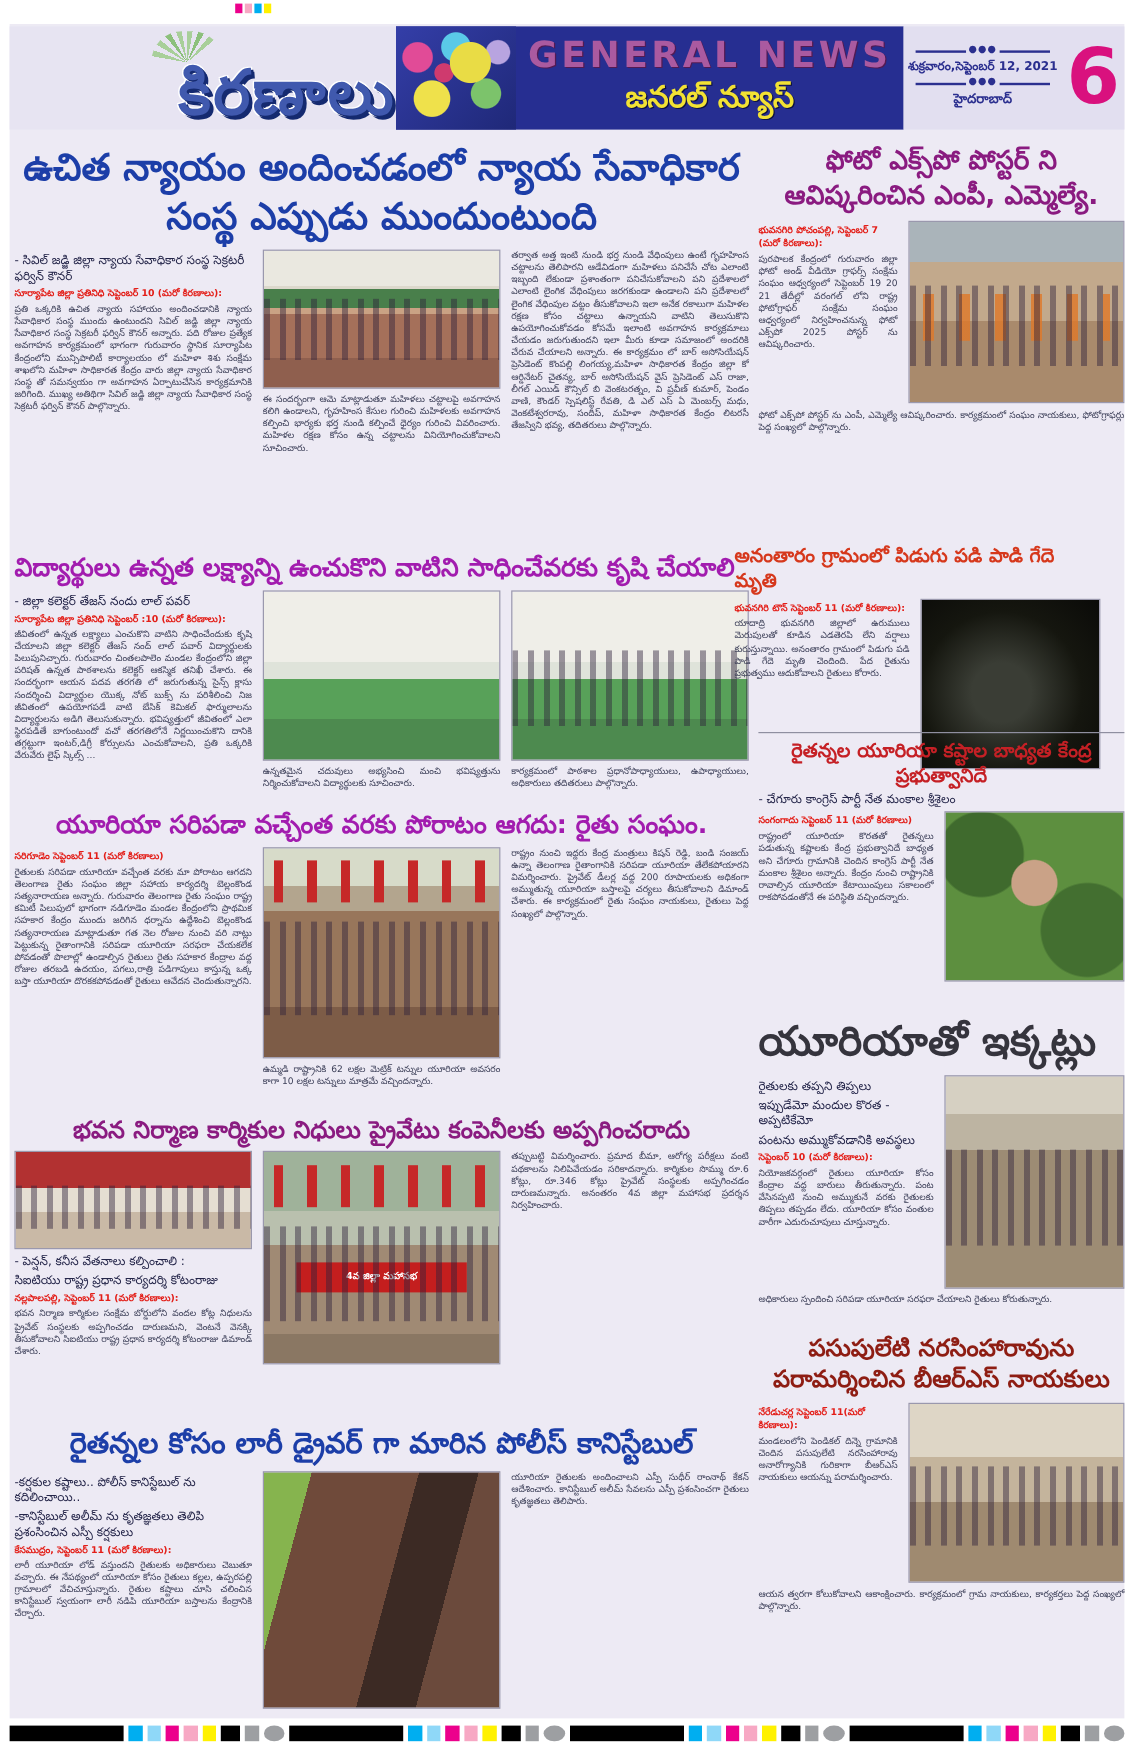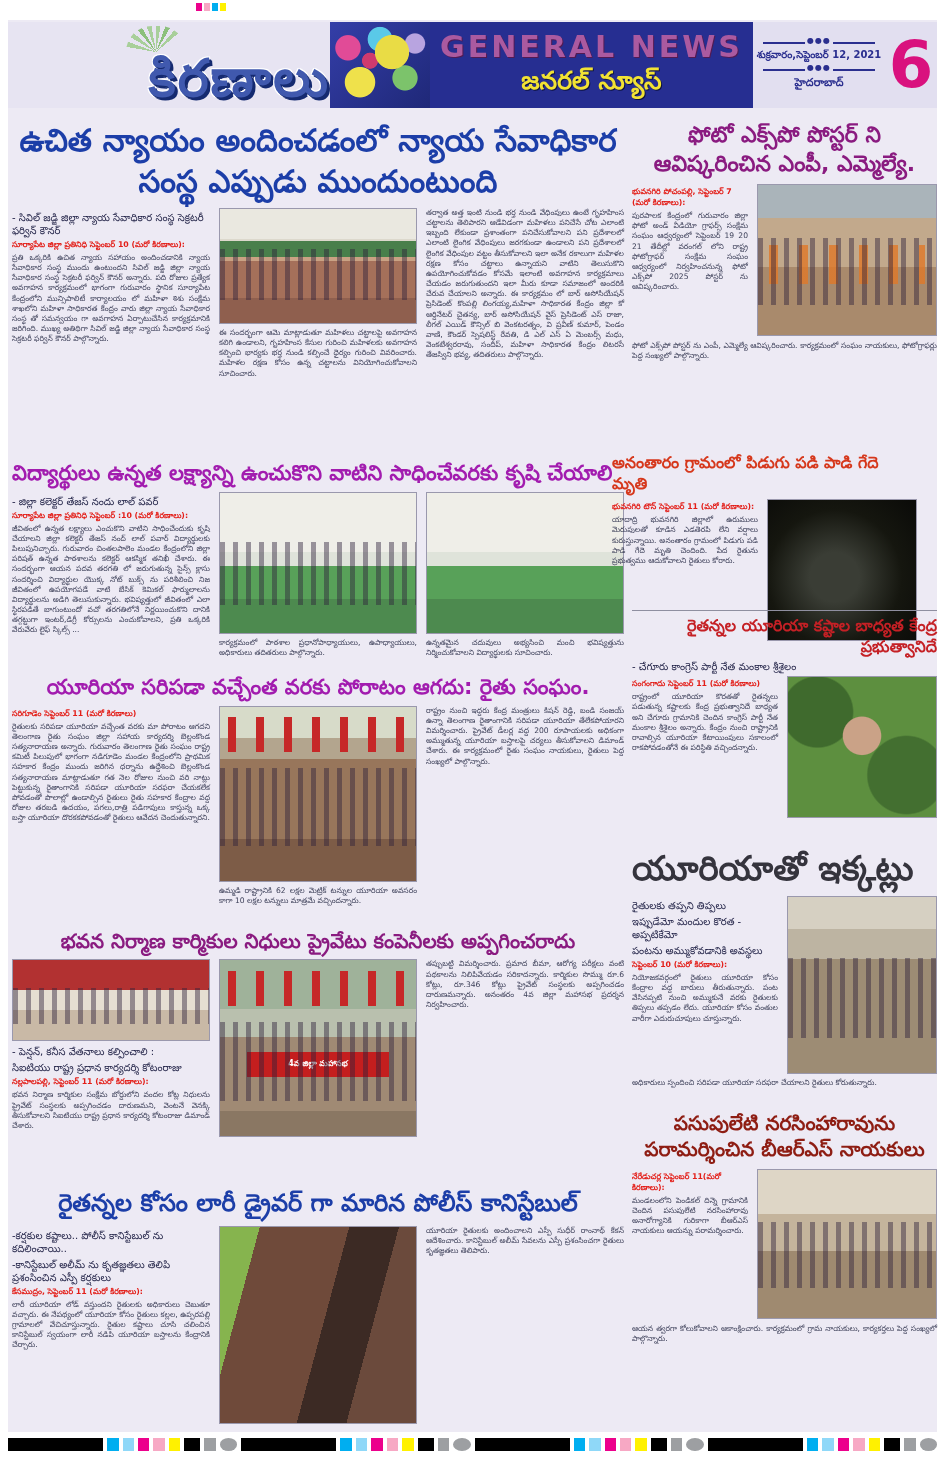--- a/index.html
+++ b/index.html
@@ -157,26 +157,26 @@
 
   <div class="article" style="left:4px; top:440px; width:612px; height:208px;">
     <div class="hl hl-mag" style="font-size:21px; text-align:left;">విద్యార్థులు ఉన్నత లక్ష్యాన్ని ఉంచుకొని వాటిని సాధించేవరకు కృషి చేయాలి</div>
     <div class="cols" style="margin-top:4px;">
       <div class="col">
         <div class="byline">- జిల్లా కలెక్టర్ తేజస్ నందు లాల్ పవర్</div>
         <div class="dateline">సూర్యాపేట జిల్లా ప్రతినిధి సెప్టెంబర్ :10 (మరో కిరణాలు):</div>
         <div class="body">జీవితంలో ఉన్నత లక్ష్యాలు ఎంచుకొని వాటిని సాధించేందుకు కృషి చేయాలని జిల్లా కలెక్టర్ తేజస్ నంద్ లాల్ పవార్ విద్యార్థులకు పిలుపునిచ్చారు. గురువారం చింతలపాలెం మండల కేంద్రంలోని జిల్లా పరిషత్ ఉన్నత పాఠశాలను కలెక్టర్ ఆకస్మిక తనిఖీ చేశారు. ఈ సందర్భంగా ఆయన పదవ తరగతి లో జరుగుతున్న సైన్స్ క్లాసు సందర్శించి విద్యార్థుల యొక్క నోట్ బుక్స్ ను పరిశీలించి నిజ జీవితంలో ఉపయోగపడే వాటి బేసిక్ కెమికల్ ఫార్ములాలను విద్యార్థులను అడిగి తెలుసుకున్నారు. భవిష్యత్తులో జీవితంలో ఎలా స్థిరపడితే బాగుంటుందో వచో తరగతిలోనే నిర్ణయించుకొని దానికి తగ్గట్టుగా ఇంటర్,డిగ్రీ కోర్సులను ఎంచుకోవాలని, ప్రతి ఒక్కరికి వేరువేరు లైఫ్ స్కిల్స్ ...</div>
       </div>
       <div class="col">
+        <div class="ph ph-class" style="width:100%; height:142px; margin-bottom:4px;"></div>
+        <div class="body">ఉన్నతమైన చదువులు అభ్యసించి మంచి భవిష్యత్తును నిర్మించుకోవాలని విద్యార్థులకు సూచించారు.</div>
+      </div>
+      <div class="col">
         <div class="ph ph-class crowd" style="width:100%; height:142px; margin-bottom:4px;"></div>
         <div class="body">కార్యక్రమంలో పాఠశాల ప్రధానోపాధ్యాయులు, ఉపాధ్యాయులు, అధికారులు తదితరులు పాల్గొన్నారు.</div>
-      </div>
-      <div class="col">
-        <div class="ph ph-class" style="width:100%; height:142px; margin-bottom:4px;"></div>
-        <div class="body">ఉన్నతమైన చదువులు అభ్యసించి మంచి భవిష్యత్తును నిర్మించుకోవాలని విద్యార్థులకు సూచించారు.</div>
       </div>
     </div>
   </div>
 
   <div class="article" style="left:4px; top:654px; width:612px; height:250px;">
     <div class="hl hl-mag" style="font-size:21px;">యూరియా సరిపడా వచ్చేంత వరకు పోరాటం ఆగదు: రైతు సంఘం.</div>
     <div class="cols" style="margin-top:4px;">
       <div class="col">
         <div class="dateline">సరిగూడెం సెప్టెంబర్ 11 (మరో కిరణాలు)</div>
         <div class="body">రైతులకు సరిపడా యూరియా వచ్చేంత వరకు మా పోరాటం ఆగదని తెలంగాణ రైతు సంఘం జిల్లా సహాయ కార్యదర్శి బెల్లంకొండ సత్యనారాయణ అన్నారు. గురువారం తెలంగాణ రైతు సంఘం రాష్ట్ర కమిటీ పిలుపులో భాగంగా నడిగూడెం మండల కేంద్రంలోని ప్రాథమిక సహకార కేంద్రం ముందు జరిగిన ధర్నాను ఉద్దేశించి బెల్లంకొండ సత్యనారాయణ మాట్లాడుతూ గత నెల రోజుల నుంచి వరి నాట్లు పెట్టుకున్న రైతాంగానికి సరిపడా యూరియా సరఫరా చేయకలేక పోవడంతో పొలాల్లో ఉండాల్సిన రైతులు రైతు సహకార కేంద్రాల వద్ద రోజుల తరబడి ఉదయం, పగలు,రాత్రి పడిగాపులు కాస్తున్న ఒక్క బస్తా యూరియా దొరకకపోవడంతో రైతులు ఆవేదన చెందుతున్నారని.</div>
@@ -251,21 +251,21 @@
         <div class="dateline">భువనగిరి టౌన్ సెప్టెంబర్ 11 (మరో కిరణాలు):</div>
         <div class="body">యాదాద్రి భువనగిరి జిల్లాలో ఉరుములు మెరుపులతో కూడిన ఎడతెరపి లేని వర్షాలు కురుస్తున్నాయి. అనంతారం గ్రామంలో పిడుగు పడి పాడి గేదె మృతి చెందింది. పేద రైతును ప్రభుత్వము ఆదుకోవాలని రైతులు కోరారు.</div>
       </div>
       <div class="col">
         <div class="ph ph-r2" style="width:100%; height:142px;"></div>
       </div>
     </div>
   </div>
 
   <div class="article rule-top" style="left:624px; top:590px; width:305px; height:232px;">
-    <div class="hl hl-red" style="font-size:16px; color:#c52025; text-align:right;">రైతన్నల యూరియా కష్టాల బాధ్యత కేంద్ర ప్రభుత్వానిదే</div>
+    <div class="hl hl-red" style="font-size:16px; color:#c52025; text-align:center;">రైతన్నల యూరియా కష్టాల బాధ్యత కేంద్ర ప్రభుత్వానిదే</div>
     <div class="byline">- చేగూరు కాంగ్రెస్ పార్టీ నేత మంకాల శ్రీశైలం</div>
     <div class="cols" style="margin-top:3px;">
       <div class="col" style="flex:0 0 146px;">
         <div class="dateline">సంగంగాదు సెప్టెంబర్ 11 (మరో కిరణాలు)</div>
         <div class="body">రాష్ట్రంలో యూరియా కొరతతో రైతన్నలు పడుతున్న కష్టాలకు కేంద్ర ప్రభుత్వానిదే బాధ్యత అని చేగూరు గ్రామానికి చెందిన కాంగ్రెస్ పార్టీ నేత మంకాల శ్రీశైలం అన్నారు. కేంద్రం నుంచి రాష్ట్రానికి రావాల్సిన యూరియా కేటాయింపులు సకాలంలో రాకపోవడంతోనే ఈ పరిస్థితి వచ్చిందన్నారు.</div>
       </div>
       <div class="col">
         <div class="ph ph-r3" style="width:100%; height:142px;"></div>
       </div>
     </div>

